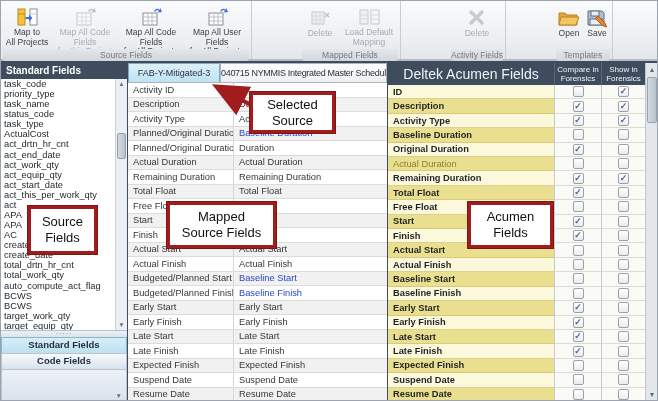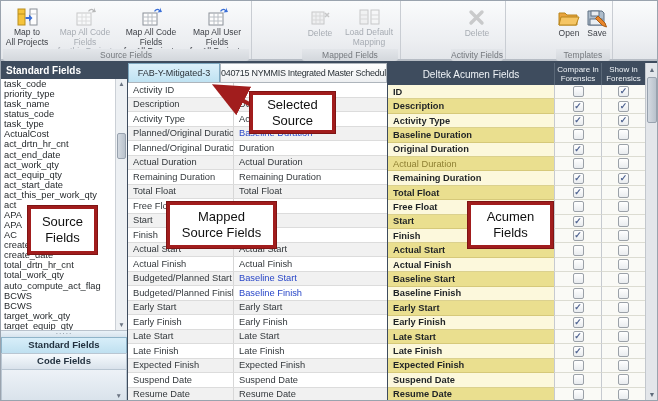--- a/index.html
+++ b/index.html
@@ -70,21 +70,21 @@
   .tab.t2 { flex:1; letter-spacing:-0.3px; }
   .src-grid { flex:1; display:flex; flex-direction:column; }
   .src-row { flex:1; display:flex; border-bottom:1px solid #DCDCDC; }
   .src-row:nth-child(even) { background:#F1F1F1; }
   .cell-field { width:106px; flex:0 0 auto; font-size:9.3px; color:#33383C; padding-left:5px; display:flex; align-items:center; border-right:1px solid #D7D7D7; white-space:nowrap; overflow:hidden; }
   .cell-mapped { flex:1; font-size:9.3px; color:#33383C; padding-left:5px; display:flex; align-items:center; white-space:nowrap; overflow:hidden; }
   .cell-mapped.link { color:#2947C8; }
   
   .acumen-pane { position:absolute; left:387px; top:2px; width:257px; height:339px; background:#FCF8DC; display:flex; flex-direction:column; }
   .ac-header { height:22px; background:#3E4C5E; color:#EFF3F7; display:flex; flex:0 0 auto; }
-  .ac-header .h-name { flex:1; font-size:10px; display:flex; align-items:center; justify-content:center; }
+  .ac-header .h-name { flex:1; font-size:14px; display:flex; align-items:center; justify-content:center; }
   .ac-header .h-cb { width:47px; flex:0 0 auto; font-size:8px; line-height:9px; text-align:center; display:flex; align-items:center; justify-content:center; border-left:1px solid #5A6878; }
   .ac-header .h-cb.last { width:44px; }
   .ac-grid { flex:1; display:flex; flex-direction:column; }
   .ac-row { flex:1; display:flex; }
   .ac-name { flex:1; font-size:9.3px; font-weight:bold; color:#1F2326; padding-left:5px; display:flex; align-items:center; background:#FCF8DC; border-bottom:1px solid #DDD390; border-bottom:1px solid #DBD18F; white-space:nowrap; overflow:hidden; }
   .ac-row:nth-child(even) .ac-name { background:#EADF8F; border-bottom:1px solid #D6C97A; }
   .ac-name.muted { font-weight:normal; color:#8F8033; }
   .ac-cell { width:47px; flex:0 0 auto; background:#FAFAF6; border-left:1px solid #C6CAD0; border-bottom:1px solid #DCDCD2; display:flex; align-items:center; justify-content:center; }
   .ac-cell.last { width:44px; }
   .cb {

